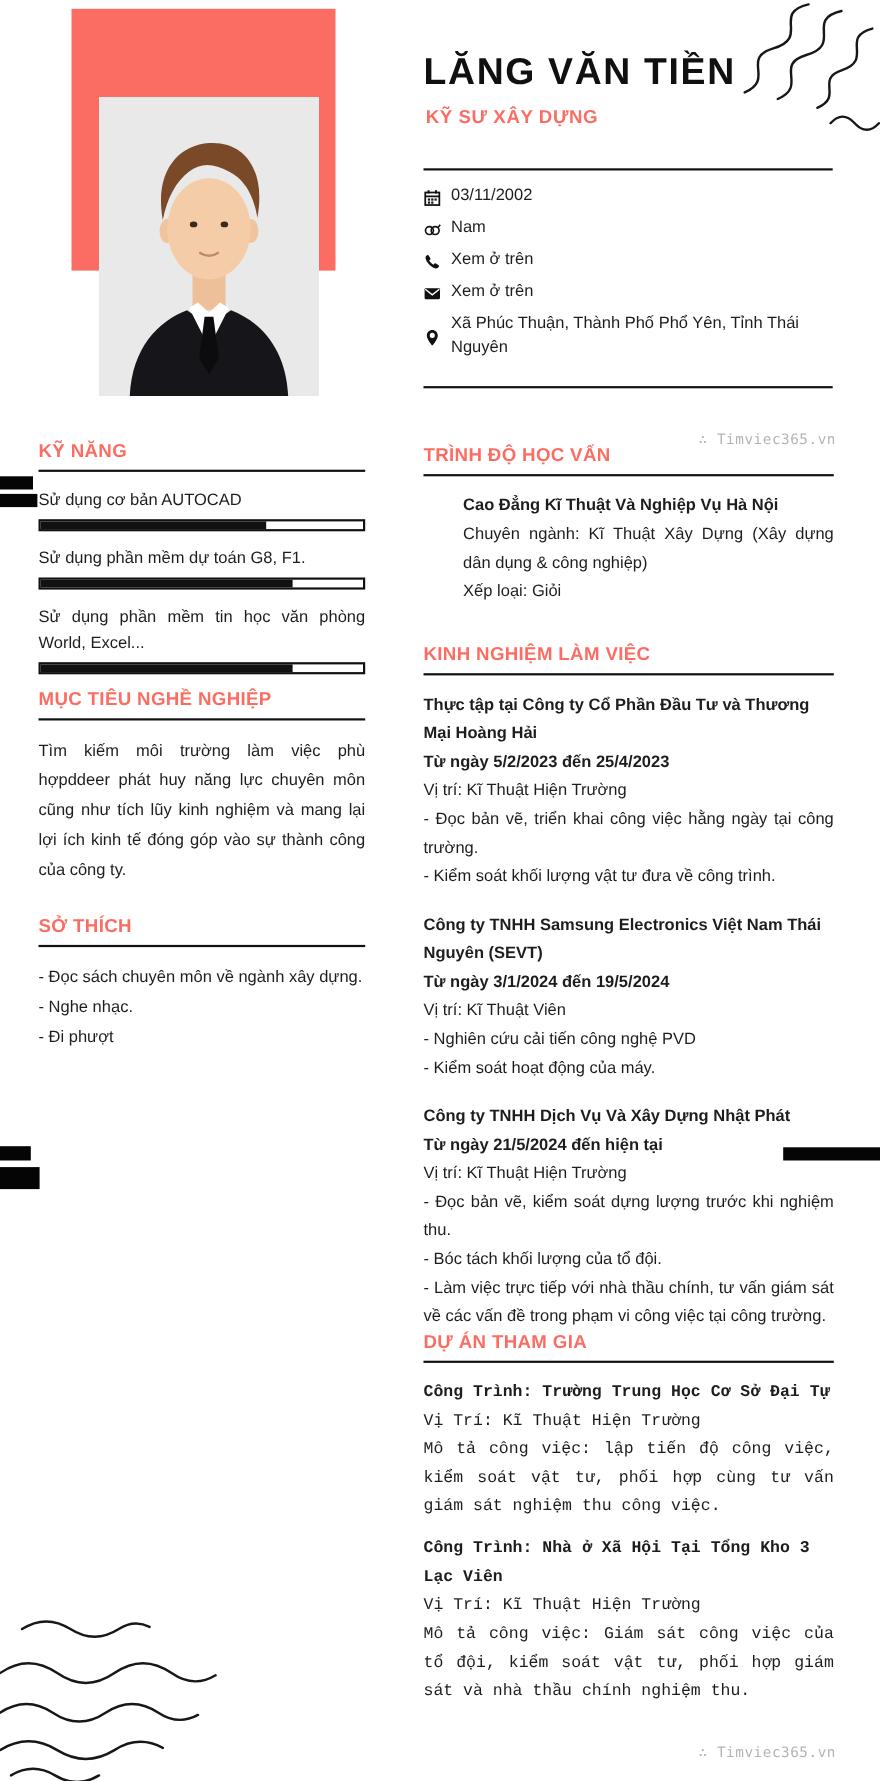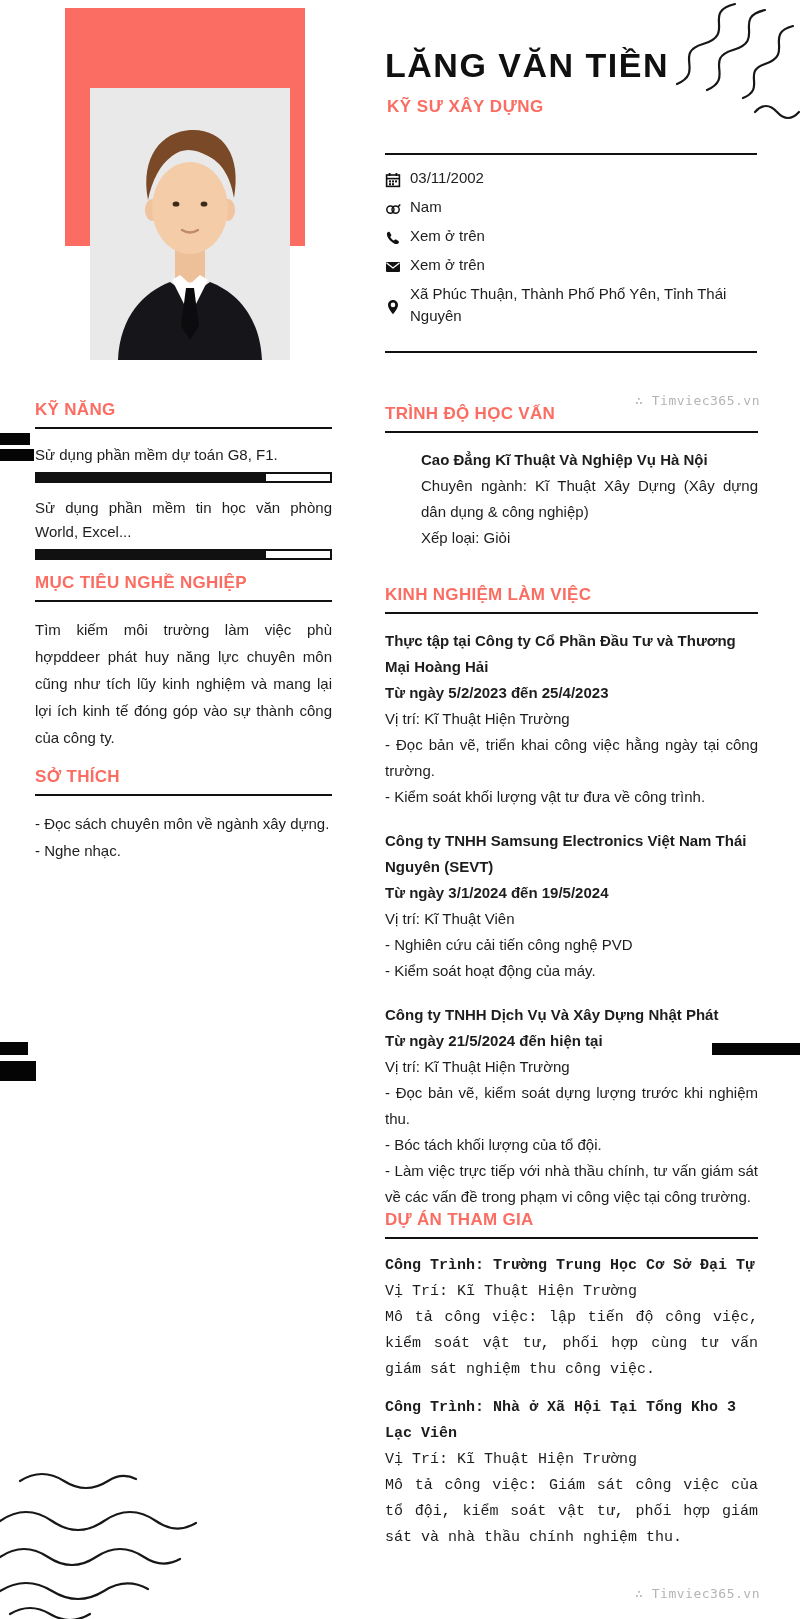--- a/index.html
+++ b/index.html
@@ -161,40 +161,47 @@
   <div class="dbar dbar-c"></div>
   <div class="dbar dbar-d"></div>
   <div class="dbar dbar-e"></div>
 
   <div class="left-col">
 
     <div class="sec-h">KỸ NĂNG</div>
     <div class="h-rule"></div>
 
     <div class="skill">
+      <div class="skill-label">Sử dụng cơ bản AUTOCAD</div>
+      <div class="skill-bar">
+          <div class="skill-fill" style="width: 70%;"></div>
+        </div>
+    </div>
+    <div class="skill">
       <div class="skill-label">Sử dụng phần mềm dự toán G8, F1.</div>
       <div class="skill-bar">
           <div class="skill-fill" style="width: 78%;"></div>
         </div>
     </div>
     <div class="skill">
       <div class="skill-label">Sử dụng phần mềm tin học văn phòng World, Excel...</div>
       <div class="skill-bar">
           <div class="skill-fill" style="width: 78%;"></div>
         </div>
     </div>
 
     <div class="sec-h mt-sec">MỤC TIÊU NGHỀ NGHIỆP</div>
     <div class="h-rule"></div>
     <p class="objective-text">Tìm kiếm môi trường làm việc phù hợpddeer phát huy năng lực chuyên môn cũng như tích lũy kinh nghiệm và mang lại lợi ích kinh tế đóng góp vào sự thành công của công ty.</p>
 
-    <div class="sec-h" style="margin-top:16px;">SỞ THÍCH</div>
+    <div class="sec-h" style="margin-top:28px;">SỞ THÍCH</div>
     <div class="h-rule"></div>
     <div class="hobby">- Đọc sách chuyên môn về ngành xây dựng.</div>
     <div class="hobby">- Nghe nhạc.</div>
+    <div class="hobby">- Đi phượt</div>
   </div>
 
   <div class="right-col">
 
     <div class="sec-h">TRÌNH ĐỘ HỌC VẤN</div>
     <div class="h-rule"></div>
     <div class="edu-block">
       <div class="r-line r-bold">Cao Đẳng Kĩ Thuật Và Nghiệp Vụ Hà Nội</div>
       <div class="r-line">Chuyên ngành: Kĩ Thuật Xây Dựng (Xây dựng dân dụng &amp; công nghiệp)</div>
       <div class="r-line">Xếp loại: Giỏi</div>

